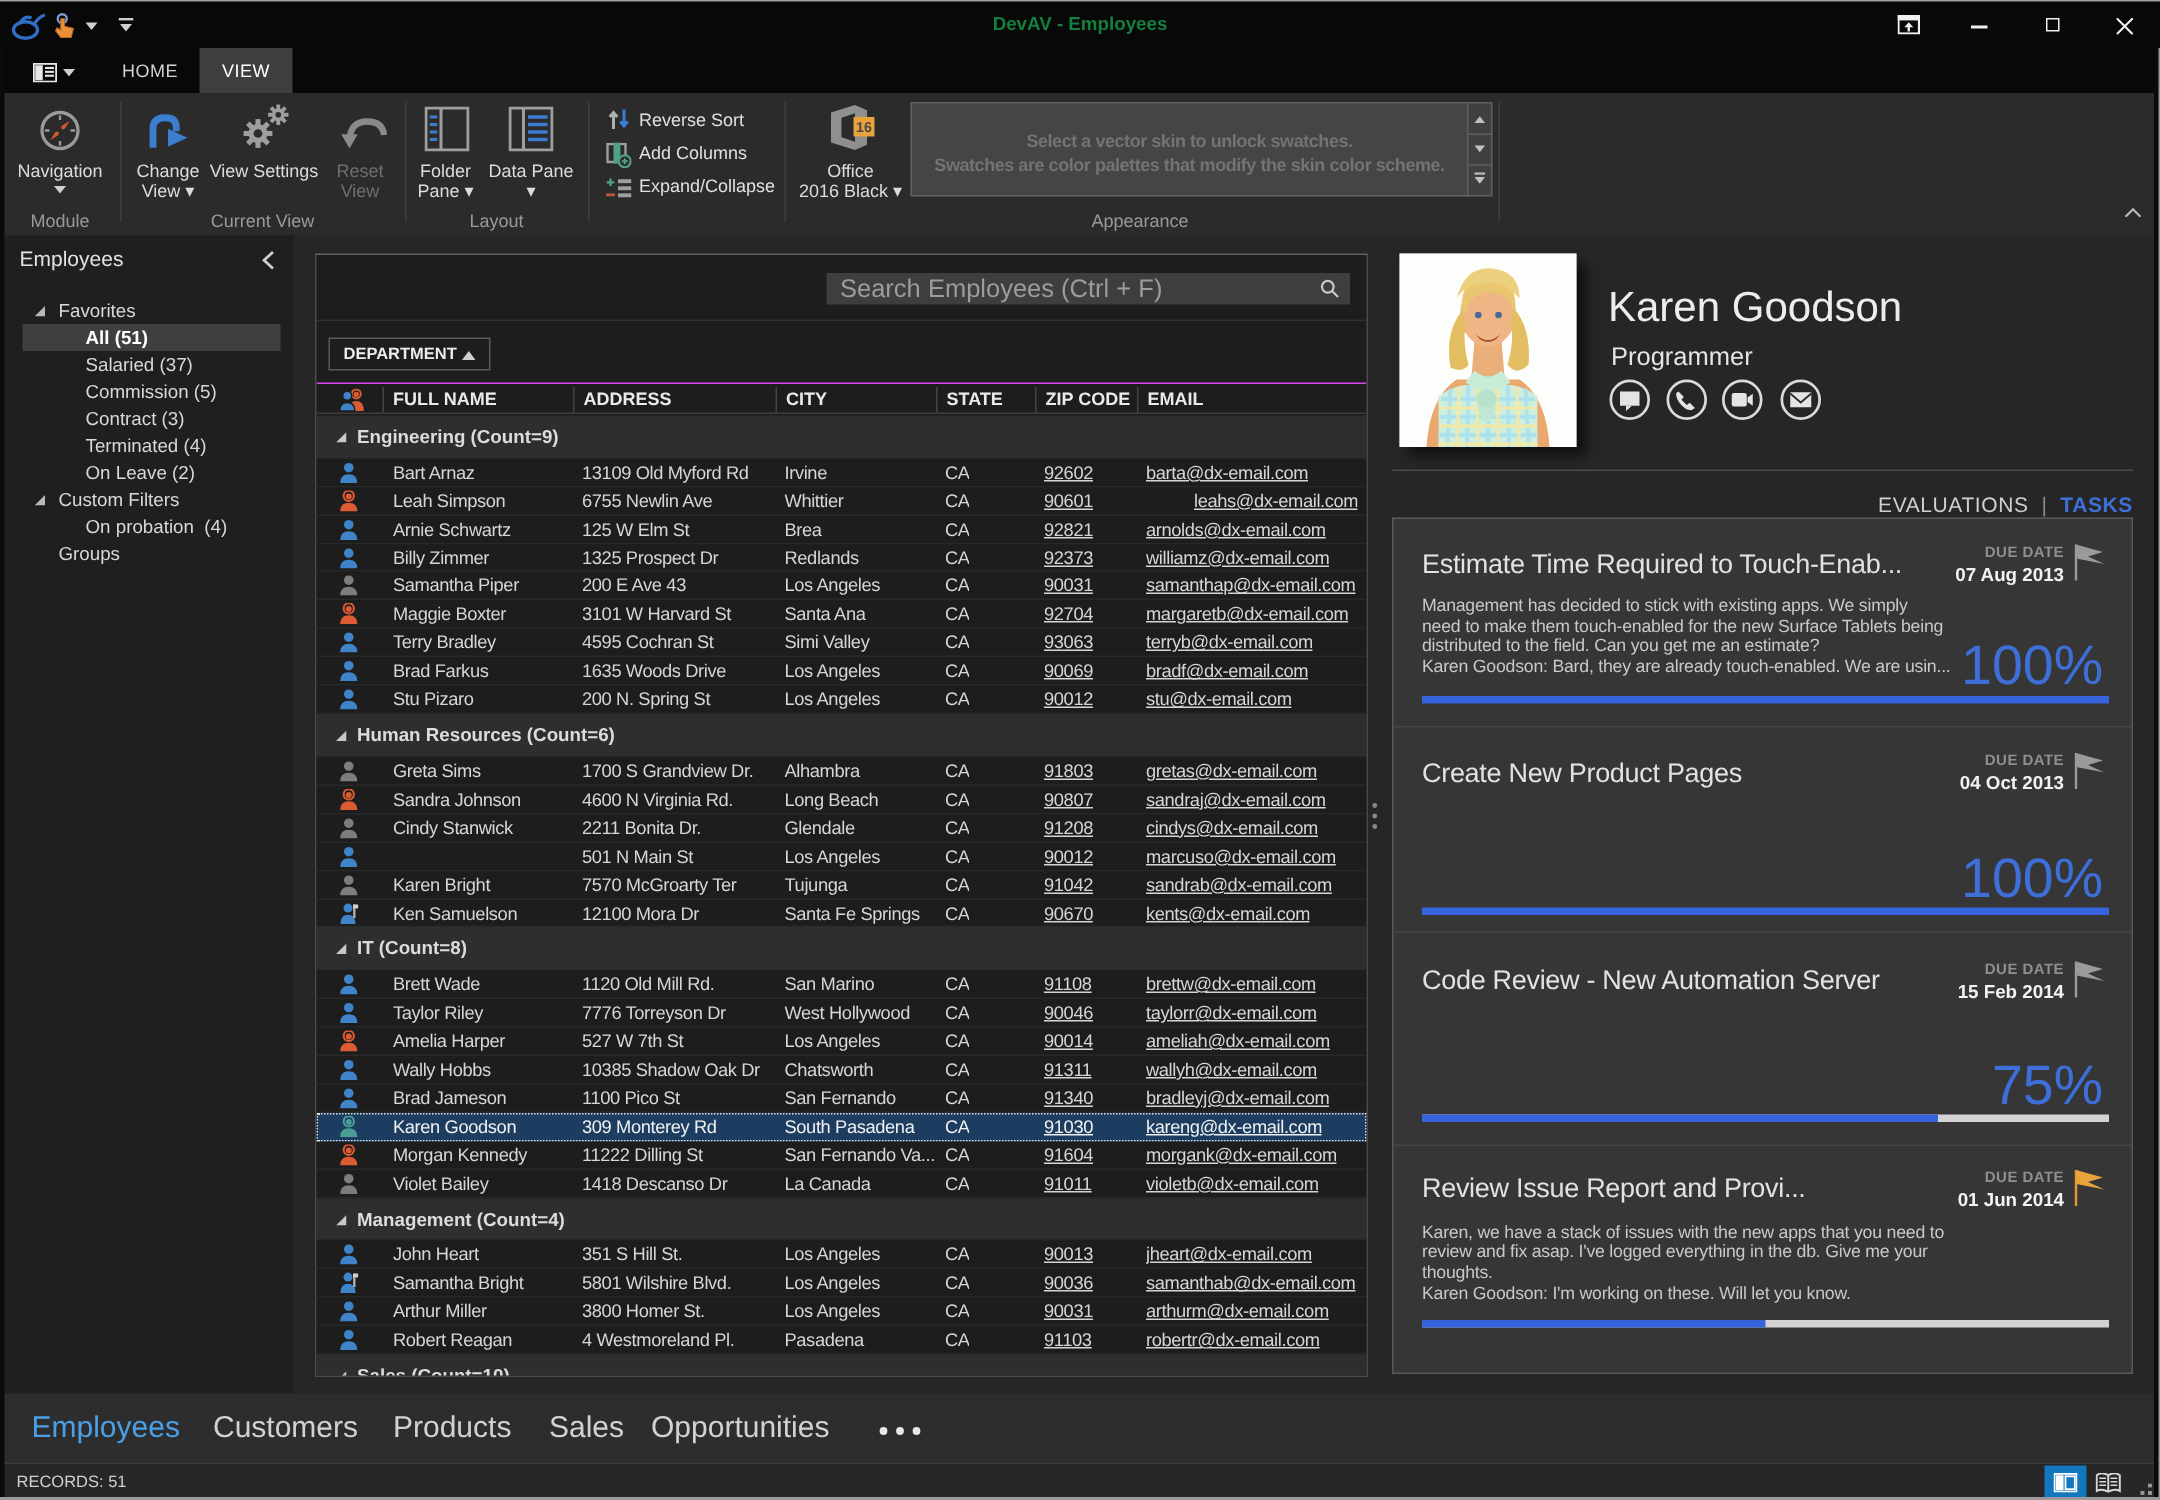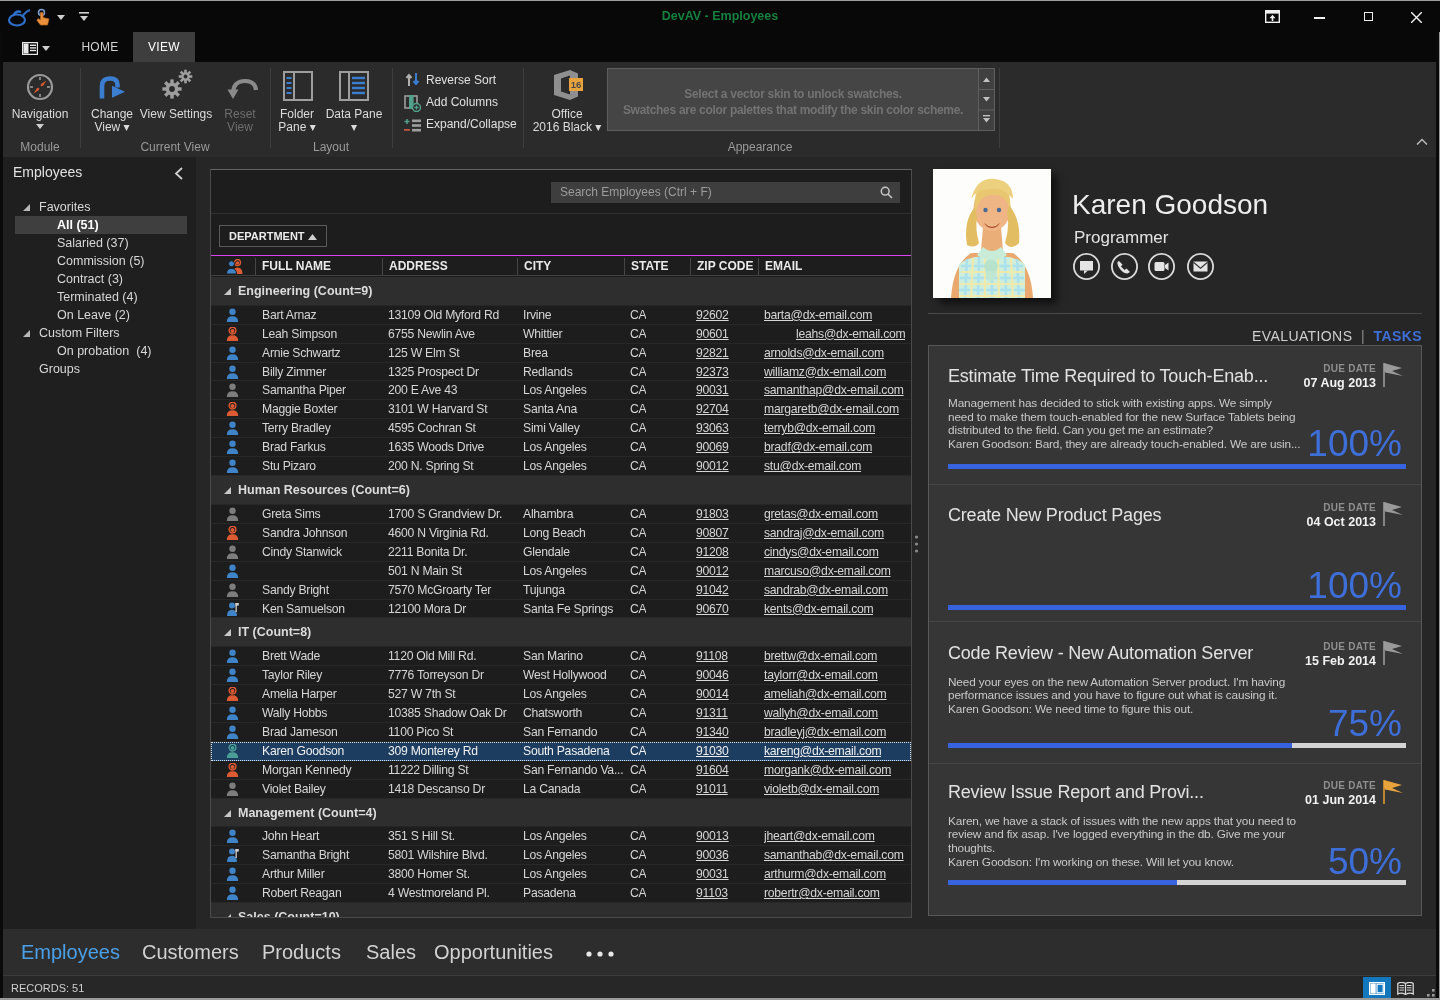--- a/index.html
+++ b/index.html
@@ -238,21 +238,21 @@
 <div class="treerow" style="left:54px;top:149px;">On Leave (2)</div>
 <div class="treerow" style="left:36px;top:167px;">Custom Filters</div>
 <svg class="abs" style="left:20px;top:173px" width="7" height="7">
         <path d="M7 0 L7 7 L0 7 Z" fill="#b8b8b8"></path>
       </svg>
 <div class="treerow" style="left:54px;top:185px;">On probation&nbsp; (4)</div>
 <div class="treerow" style="left:36px;top:203px;">Groups</div>
 </div>
 <div id="gridpanel" class="abs">
 <div class="abs" style="left:340px;top:12px;width:349px;height:21px;background:#3e3e3e;">
-        <div style="position:absolute;left:9px;top:0;line-height:21px;font-size:12px;color:#9c9c9c;">Search Employees (Ctrl + F)</div>
+        <div style="position:absolute;left:9px;top:0;line-height:21px;font-size:17px;color:#9c9c9c;">Search Employees (Ctrl + F)</div>
         <svg style="position:absolute;right:7px;top:4px" width="13" height="13" viewBox="0 0 13 13">
           <circle cx="5.2" cy="5.2" r="3.9" fill="none" stroke="#c8c8c8" stroke-width="1.5"></circle>
           <line x1="8.2" y1="8.2" x2="12" y2="12" stroke="#c8c8c8" stroke-width="1.5"></line>
         </svg>
       </div>
 <div class="abs" style="left:0;top:43px;width:700px;height:1px;background:#303030;"></div>
 <div class="abs" style="left:8px;top:55px;width:108px;height:22px;border:1px solid #5a5a5a;">
         <div style="position:absolute;left:9px;top:0;line-height:21px;font-size:11px;font-weight:bold;color:#ececec;">DEPARTMENT</div>
         <svg style="position:absolute;right:9px;top:8px" width="9" height="6">
           <path d="M0 6 L9 6 L4.5 0 Z" fill="#cfcfcf"></path>
@@ -449,21 +449,21 @@
           <div class="c" style="left:312px;width:105px;">Los Angeles</div>
           <div class="c" style="left:419px;">CA</div>
           <div class="c lnk" style="left:485px;">90012</div>
           <div class="c lnk" style="left:553px;">marcuso@dx-email.com</div>
         </div>
 <div class="drow">
           <div class="pic"><svg width="13" height="14" viewBox="0 0 13 14">
               <circle cx="6.5" cy="3.8" r="3.2" fill="#7d7d7d"></circle>
               <path d="M.8 14 Q.8 8.2 6.5 8.2 Q12.2 8.2 12.2 14 Z" fill="#7d7d7d"></path>
             </svg></div>
-          <div class="c" style="left:51px;width:118px;">Sandy Bright</div>
+          <div class="c" style="left:51px;width:118px;">Karen Bright</div>
           <div class="c" style="left:177px;width:133px;">7570 McGroarty Ter</div>
           <div class="c" style="left:312px;width:105px;">Tujunga</div>
           <div class="c" style="left:419px;">CA</div>
           <div class="c lnk" style="left:485px;">91042</div>
           <div class="c lnk" style="left:553px;">sandrab@dx-email.com</div>
         </div>
 <div class="drow">
           <div class="pic"><svg width="13" height="14" viewBox="0 0 13 14">
               <circle cx="6" cy="3.4" r="3" fill="#3f83c8"></circle>
               <path d="M1 14 Q1 7.8 6 7.8 Q11 7.8 11 14 Z" fill="#3f83c8"></path>
@@ -749,35 +749,33 @@
         <div style="width:100.0%"></div>
       </div>
 <div class="csep" style="top:275px;"></div>
 <div class="ctitle" style="top:297px;">Code Review - New Automation Server</div>
 <div class="duedate" style="right:45px;top:295.4px;width:120px;">DUE DATE</div>
 <div class="ddate" style="right:45px;top:308.3px;width:120px;">15 Feb 2014</div>
 <div class="abs" style="left:453px;top:293.4px;"><svg width="23" height="27" viewBox="0 0 23 27">
           <path d="M2 2 L2 26" stroke="#9a9a9a" stroke-width="1.6"></path>
           <path d="M2 2 L20 7 L10 10 L21 15 L3 11.5 L2 9 Z" fill="#9a9a9a"></path>
         </svg></div>
-<div class="cbody" style="top:329.5px;">Need your eyes on the new Automation Server product. I'm having<br>performance issues and you have to figure out what is causing it.<br>Karen Goodson: We need time to figure this out.</div>
 <div class="cpct" style="right:19px;top:359px;width:160px;line-height:37px;">75%</div>
 <div class="cbar" style="top:396.5px;">
         <div style="width:75.0%"></div>
       </div>
 <div class="csep" style="top:417px;"></div>
 <div class="ctitle" style="top:436px;">Review Issue Report and Provi...</div>
 <div class="duedate" style="right:45px;top:434.4px;width:120px;">DUE DATE</div>
 <div class="ddate" style="right:45px;top:447px;width:120px;">01 Jun 2014</div>
 <div class="abs" style="left:453px;top:432.4px;"><svg width="23" height="27" viewBox="0 0 23 27">
           <path d="M2 2 L2 26" stroke="#e09a30" stroke-width="1.6"></path>
           <path d="M2 2 L20 7 L10 10 L21 15 L3 11.5 L2 9 Z" fill="#e8a33d"></path>
         </svg></div>
 <div class="cbody" style="top:468.5px;">Karen, we have a stack of issues with the new apps that you need to<br>review and fix asap. I've logged everything in the db. Give me your<br>thoughts.<br>Karen Goodson: I'm working on these. Will let you know.</div>
-<div class="cpct" style="right:19px;top:497px;width:160px;line-height:37px;">50%</div>
 <div class="cbar" style="top:533.5px;">
         <div style="width:50.0%"></div>
       </div>
 </div>
 <div id="navbar" class="abs">
 <div class="navitem" style="left:21px;color:#4aa0e8;">Employees</div>
 <div class="navitem" style="left:142px;">Customers</div>
 <div class="navitem" style="left:262px;">Products</div>
 <div class="navitem" style="left:366px;">Sales</div>
 <div class="navitem" style="left:434px;">Opportunities</div>

